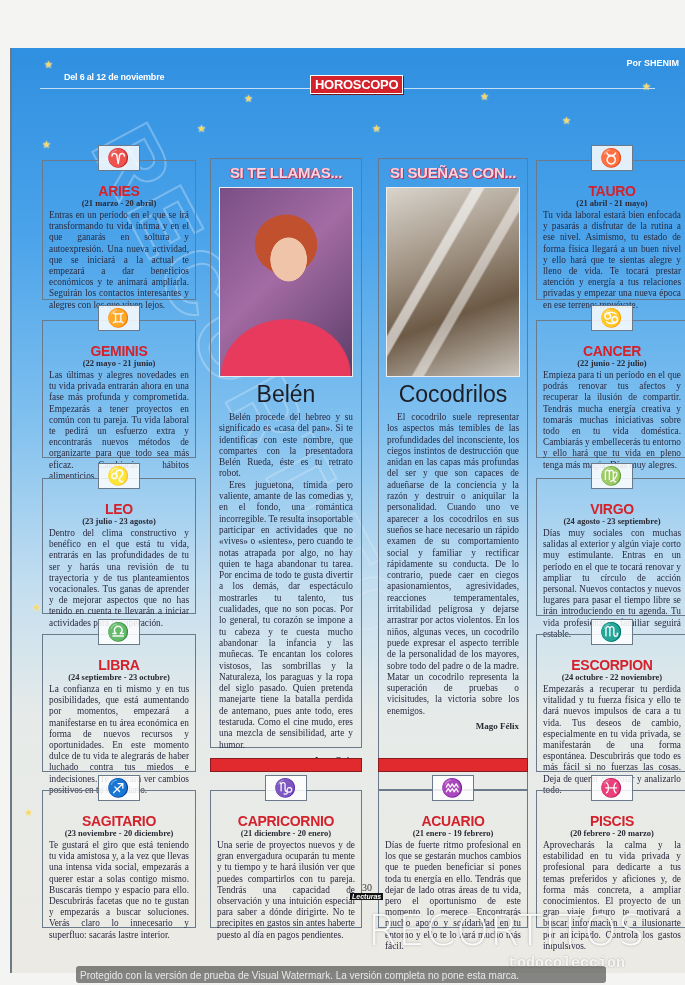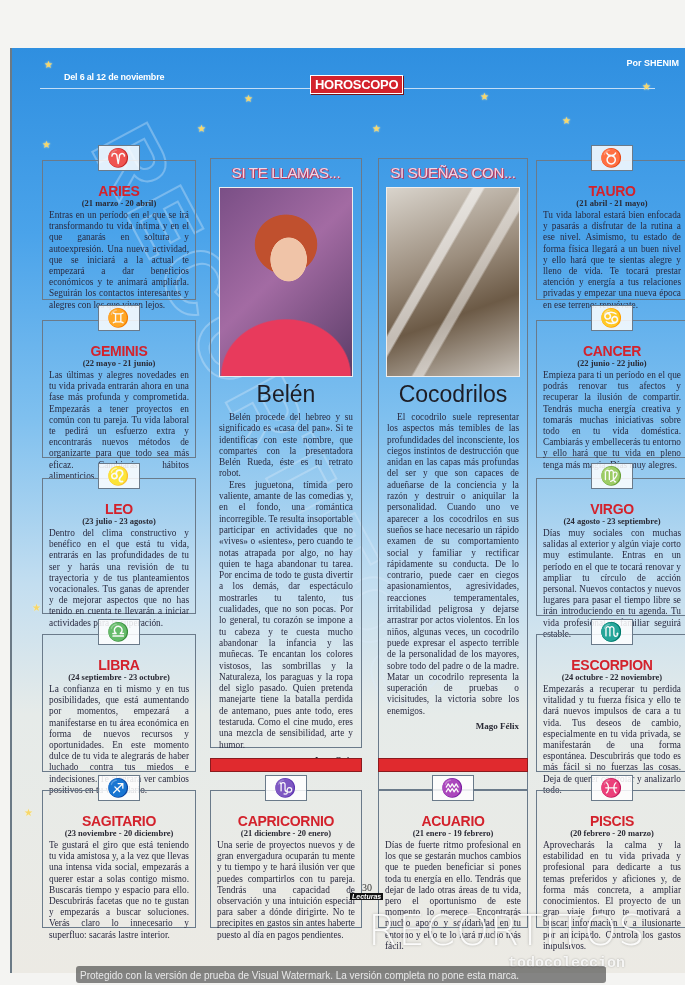--- a/index.html
+++ b/index.html
@@ -65,21 +65,21 @@
   }
   .sign-text {
     font-size: 9.3px; line-height: 11.2px; color: #2a2a40; text-align: justify;
     padding: 2px 6px 4px 6px; hyphens: auto;
   }
   .feature {
     position: absolute; border: 1px solid #6a7a8a;
   }
   .feature-title {
     text-align: center; margin-top: 5px;
-    font-family: "Liberation Sans", sans-serif; font-weight: normal; font-size: 15px;
+    font-family: "Liberation Sans", sans-serif; font-weight: bold; font-size: 15px;
     color: #f3d6e4; letter-spacing: -.3px;
     text-shadow: 1px 1px 0 #b0355e, -1px 0 0 #c04a70;
   }
   .photo {
     margin: 6px auto 0 auto; width: 134px; height: 190px;
     border: 1px solid #eee;
   }
   .photo-belen {
     background:
       radial-gradient(ellipse 30px 36px at 52% 38%, #f0c4a8 0 60%, transparent 62%),

